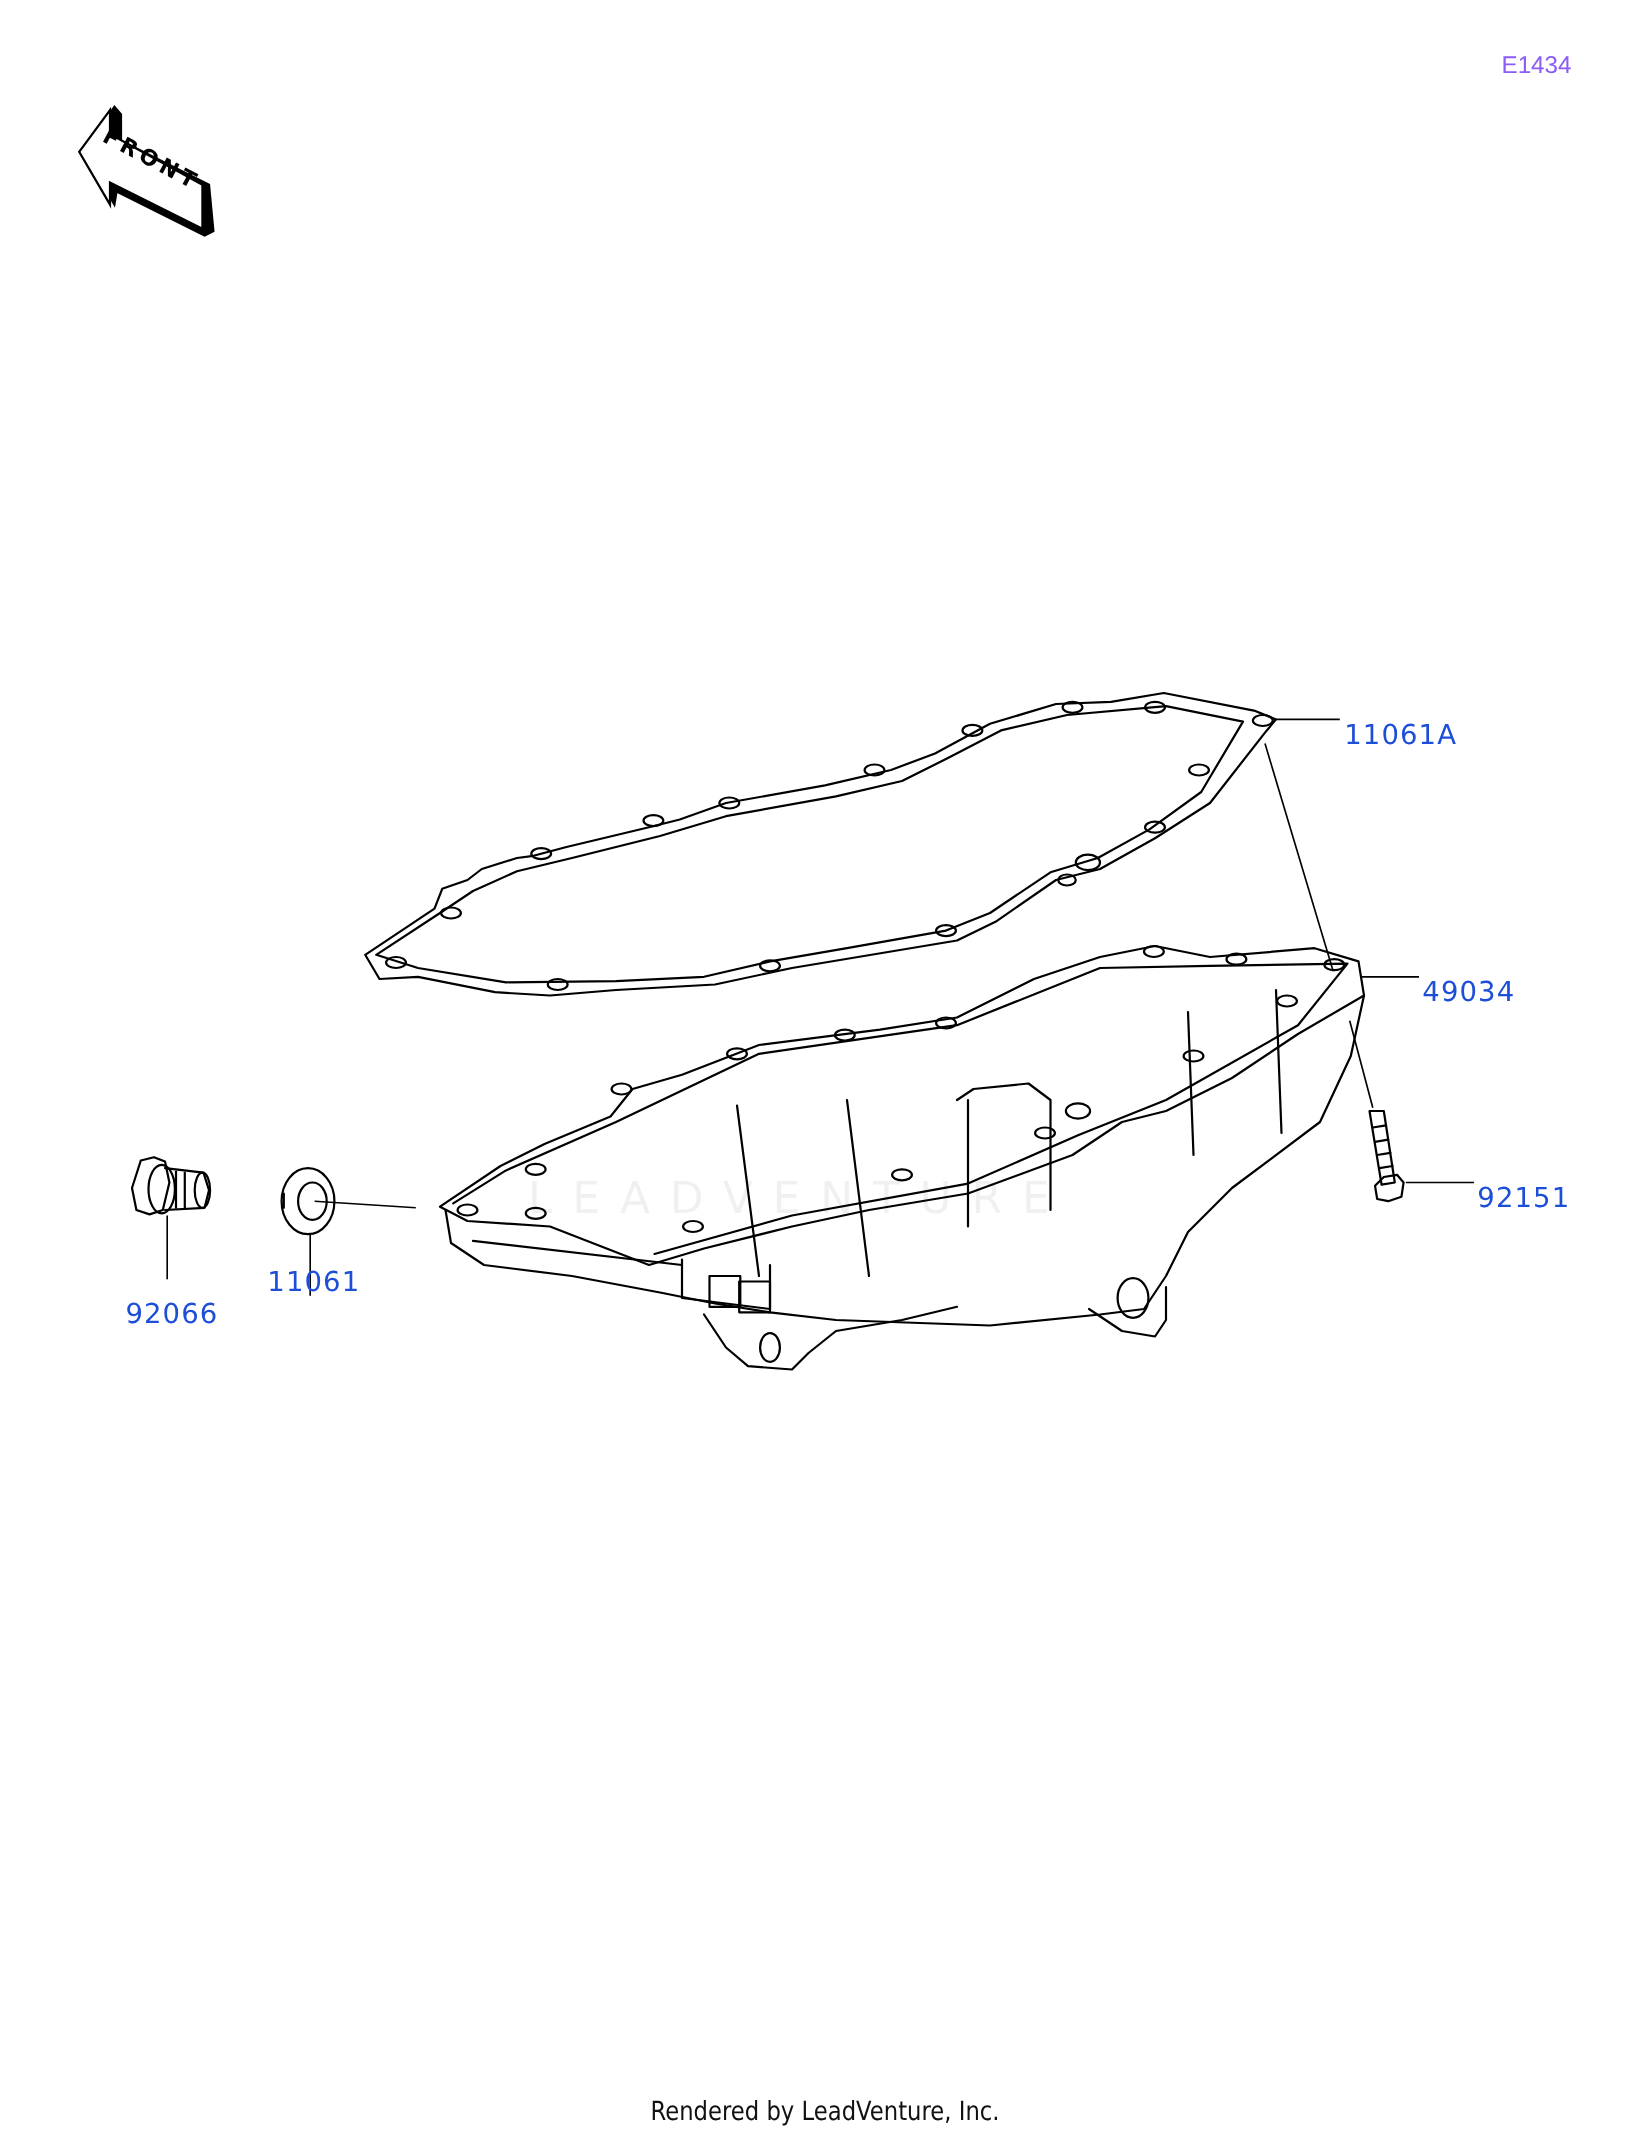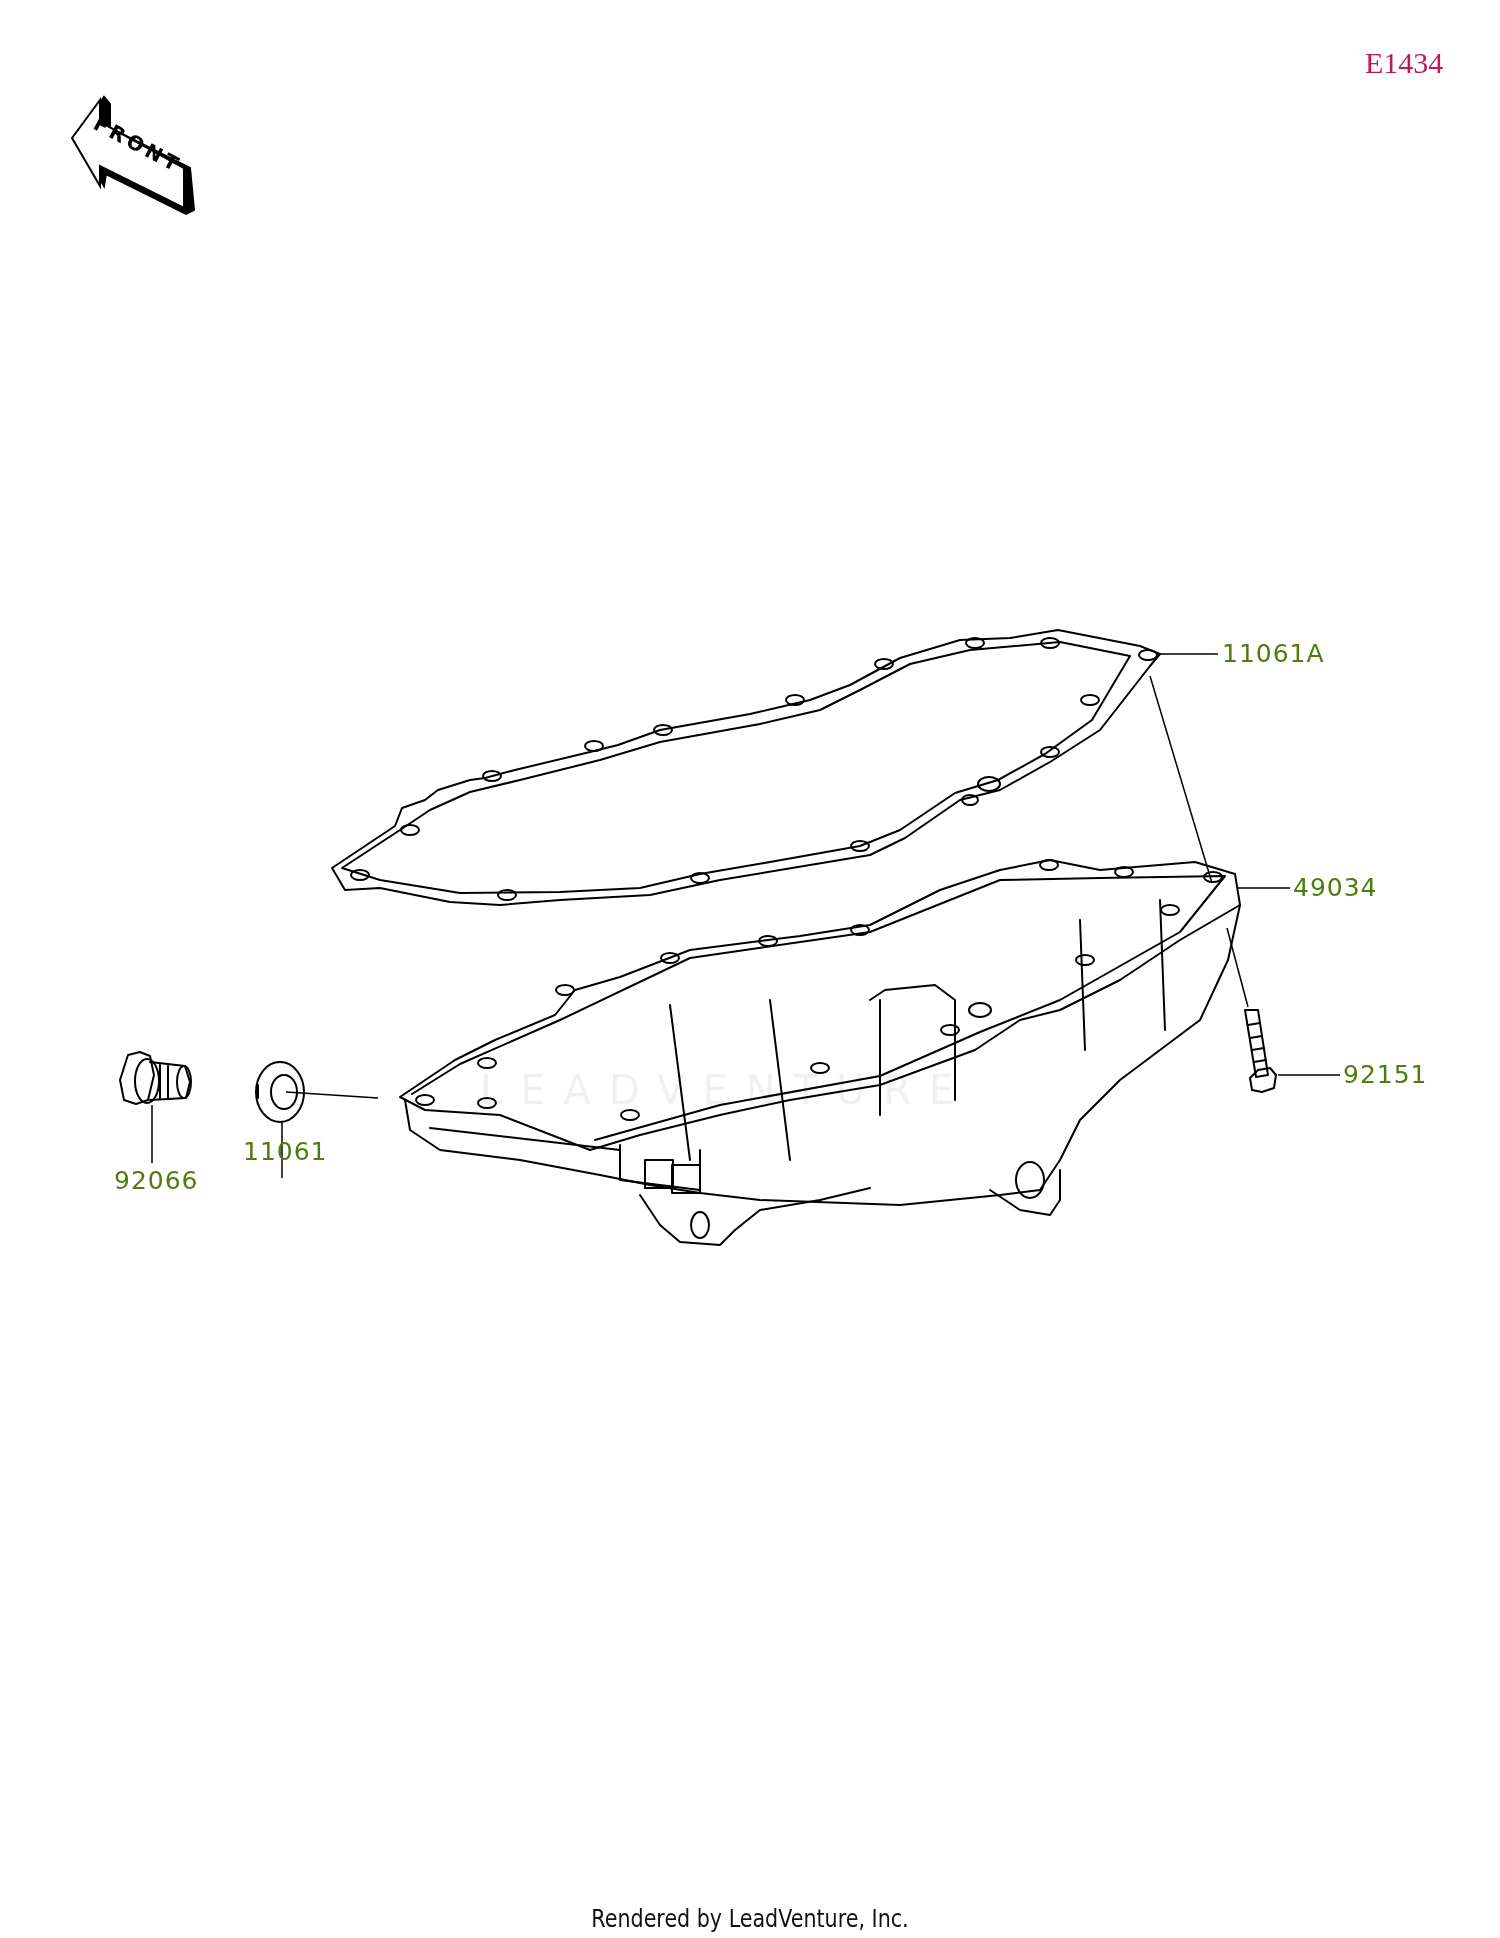--- a/index.html
+++ b/index.html
@@ -1,20 +1,20 @@
 <!DOCTYPE html>
 <html><head>
 <meta charset="utf-8">
 <style>
   html, body { margin: 0; padding: 0; background: #ffffff; }
   body { width: 1500px; height: 1938px; position: relative; overflow: hidden;
          font-family: "DejaVu Sans", sans-serif; color: #000; }
   .label { position: absolute; font-family: "DejaVu Sans", sans-serif;
-           font-size: 25px; letter-spacing: 1px; color: #4d7c0f; line-height: 1; white-space: nowrap; }
-  .code { position: absolute; font-family: Liberation Serif, serif; font-size: 30px; color: #be185d; }
+           font-size: 25px; letter-spacing: 1px; color: #1d4ed8; line-height: 1; white-space: nowrap; margin-top: 14px; }
+  .code { position: absolute; font-family: Liberation Sans, sans-serif; font-size: 22px; color: #8b5cf6; }
   .footer { position: absolute; left: 0; width: 1500px; top: 1905px; text-align: center;
             font-family: "DejaVu Sans", sans-serif; font-size: 24px; color: #111; transform: scaleX(0.86); }
   svg.art { position: absolute; left: 0; top: 0; }
   .watermark { position: absolute; left: 480px; top: 1055px; font-family: "DejaVu Sans", sans-serif;
                font-size: 40px; letter-spacing: 18px; color: rgba(0,0,0,0.06); margin-top: 12px; }
   .part { cursor: pointer; }
 </style>
 </head>
 <body>
 

